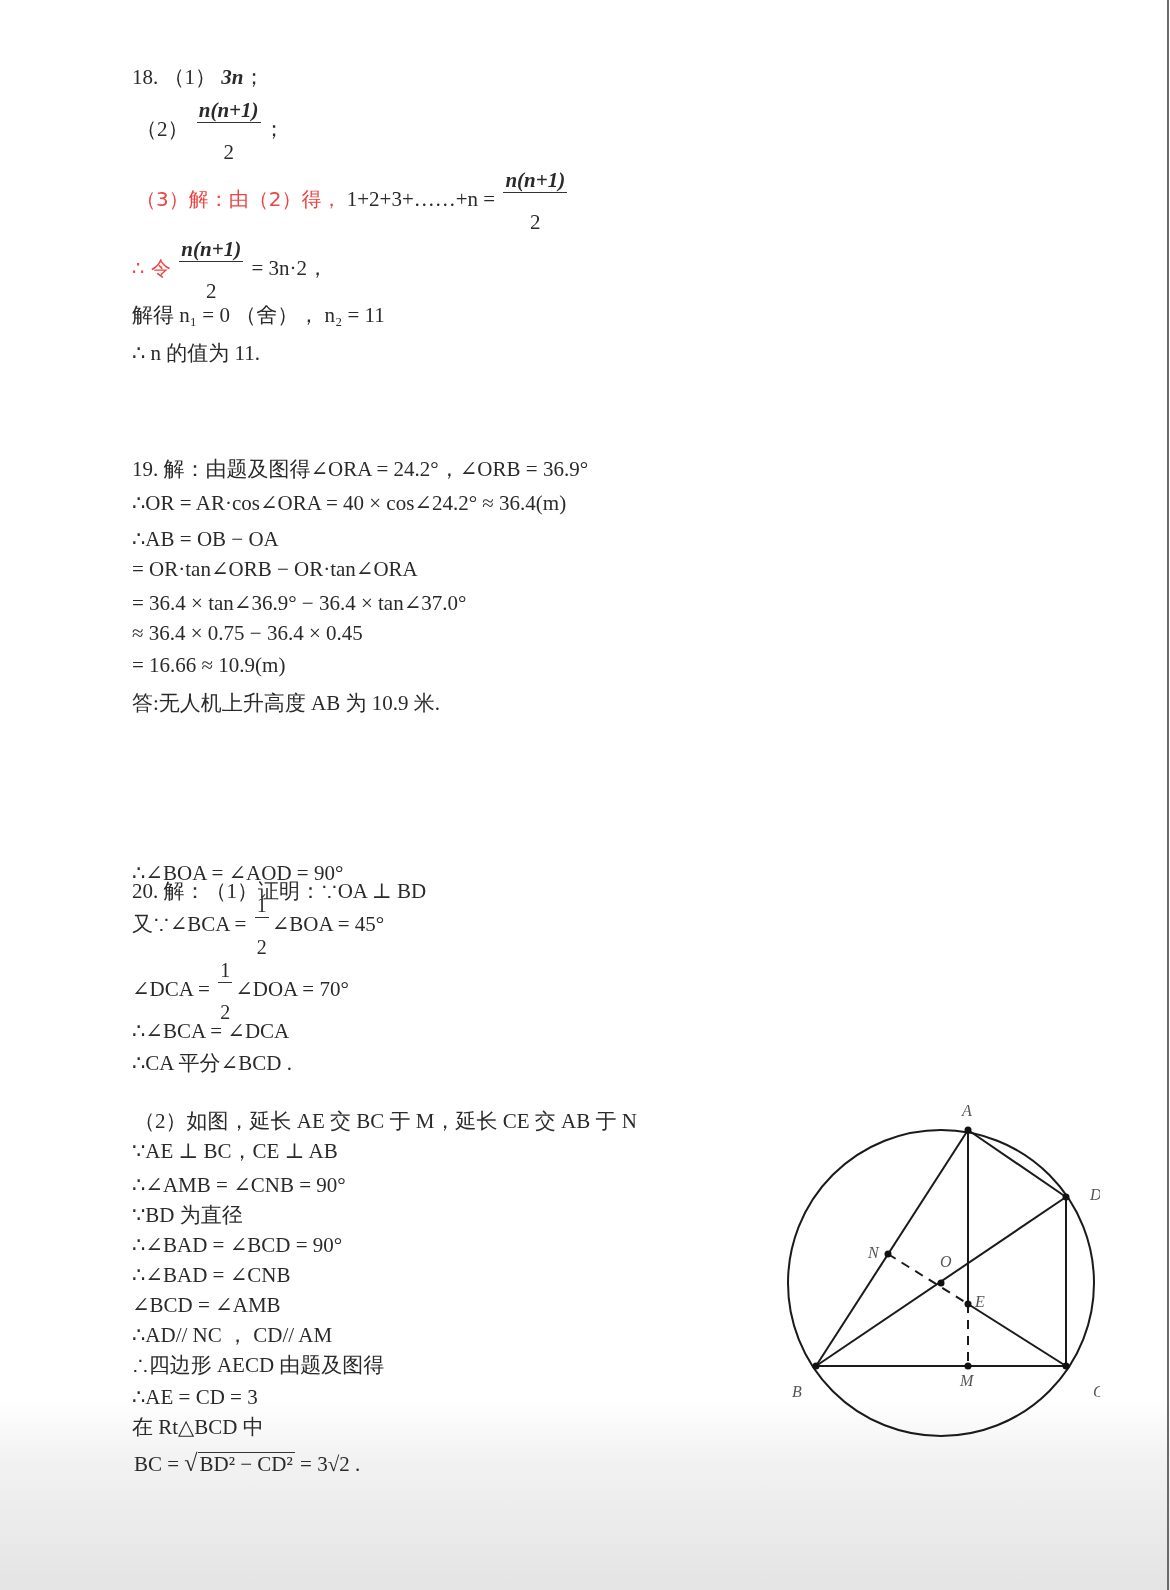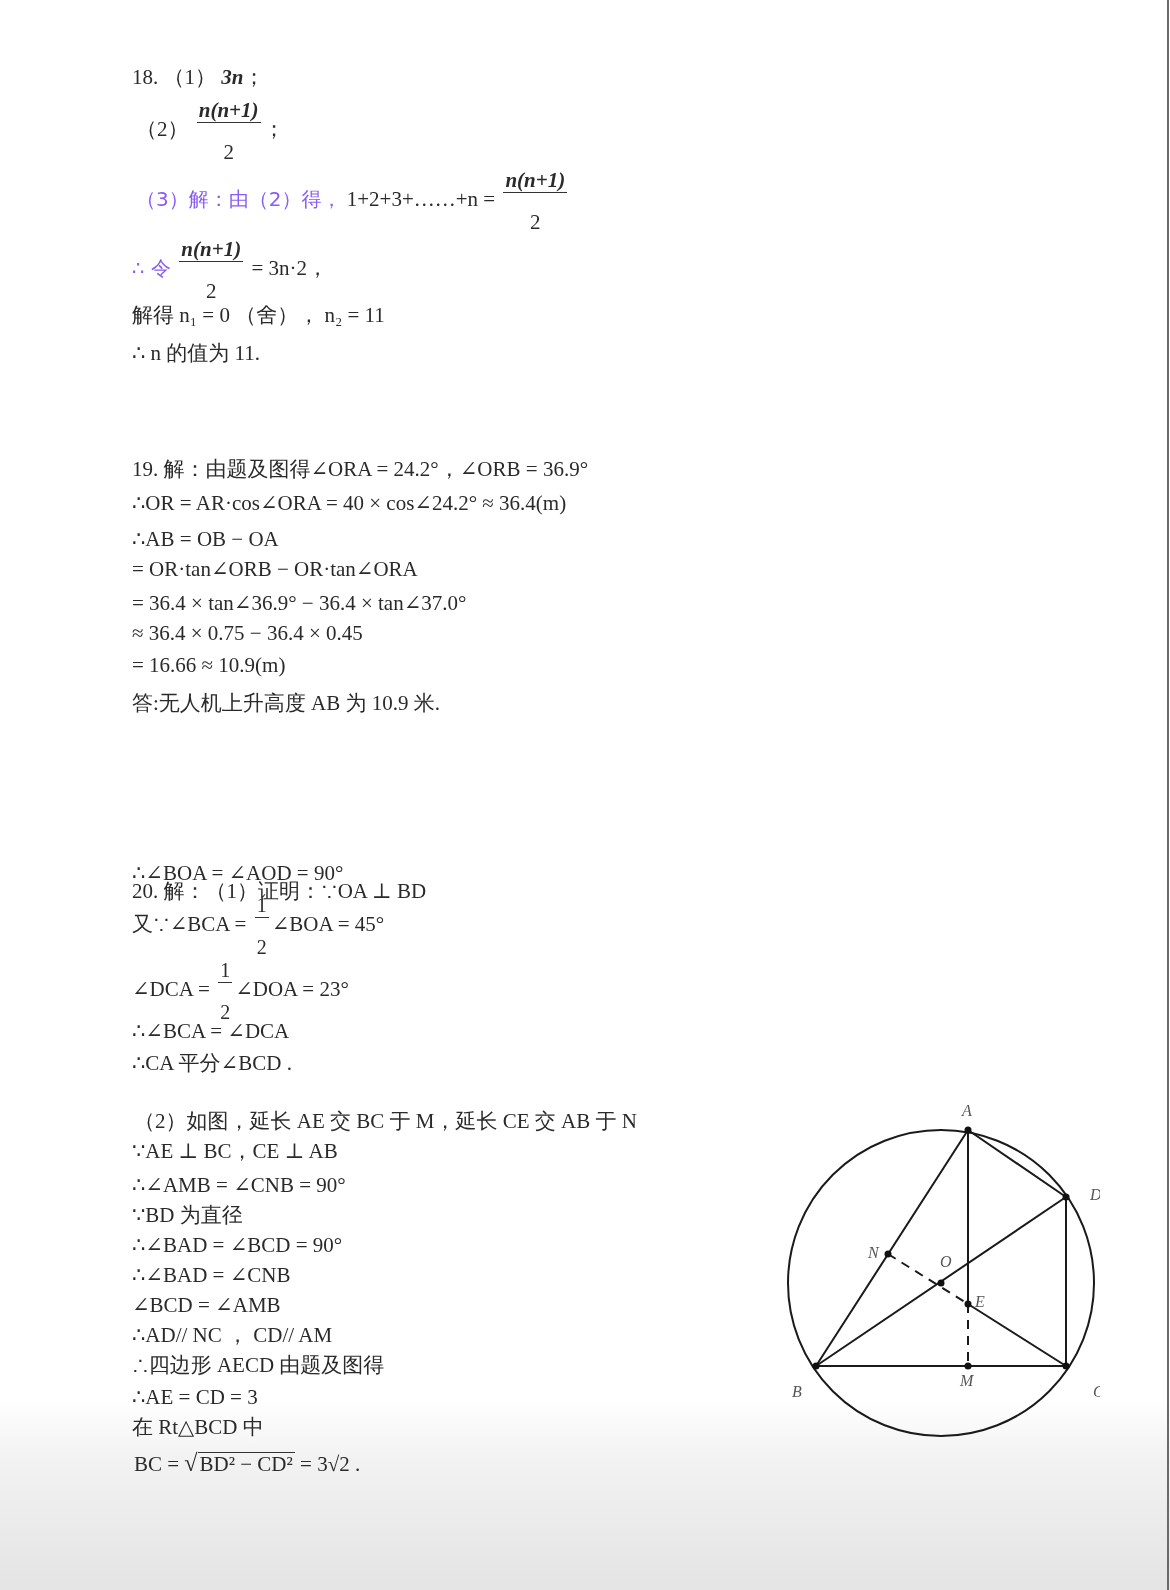--- a/index.html
+++ b/index.html
@@ -10,21 +10,21 @@
     color: #2a2a2a;
   }
   .edge-line { position: absolute; top: 0; left: 1167px; width: 2px; height: 1590px; background: #6a6a6a; }
   .line { position: absolute; left: 132px; font-size: 21px; white-space: nowrap; line-height: 26px; }
   .line i, .m { font-style: italic; font-weight: bold; }
   .frac { display: inline-flex; flex-direction: column; align-items: center; vertical-align: middle; margin: 0 3px; gap: 16px; }
   .frac .num { border-bottom: 1.3px solid #333; padding: 0 2px; line-height: 24px; }
   .frac .den { line-height: 26px; }
   .frac.small { font-size: 20px; }
   .sqrt { display: inline-block; border-top: 1.4px solid #333; padding: 0 2px; line-height: 22px; }
-  .cn { font-family: "DejaVu Sans", sans-serif; font-size: 20px; color: #8b5cf6; }
+  .cn { font-family: "DejaVu Sans", sans-serif; font-size: 20px; color: #ef4444; }
   .diagram { position: absolute; left: 760px; top: 1080px; }
   .lbl { font-family: "Liberation Serif", serif; font-style: italic; font-size: 16px; fill: #555; }
 </style>
 </head>
 <body>
 
 <div class="edge-line"></div>
 
 <div class="line" style="top:64px;">
   <span>18.</span>
@@ -73,21 +73,21 @@
   <span class="frac small">
     <span class="num">1</span>
     <span class="den">2</span>
   </span><span>∠BOA = 45°</span>
 </div>
 <div class="line" style="top:958px;">
   <span>∠DCA =</span>
   <span class="frac small">
     <span class="num">1</span>
     <span class="den">2</span>
-  </span><span>∠DOA = 23°</span>
+  </span><span>∠DOA = 70°</span>
 </div>
 <div class="line" style="top:1018px;">∴∠BCA = ∠DCA</div>
 <div class="line" style="top:1050px;">∴CA 平分∠BCD .</div>
 
 <div class="line" style="top:1108px; left:134px;">（2）如图，延长 AE 交 BC 于 M，延长 CE 交 AB 于 N</div>
 <div class="line" style="top:1138px;">∵AE ⊥ BC，CE ⊥ AB</div>
 <div class="line" style="top:1172px;">∴∠AMB = ∠CNB = 90°</div>
 <div class="line" style="top:1202px;">∵BD 为直径</div>
 <div class="line" style="top:1232px;">∴∠BAD = ∠BCD = 90°</div>
 <div class="line" style="top:1262px;">∴∠BAD = ∠CNB</div>

